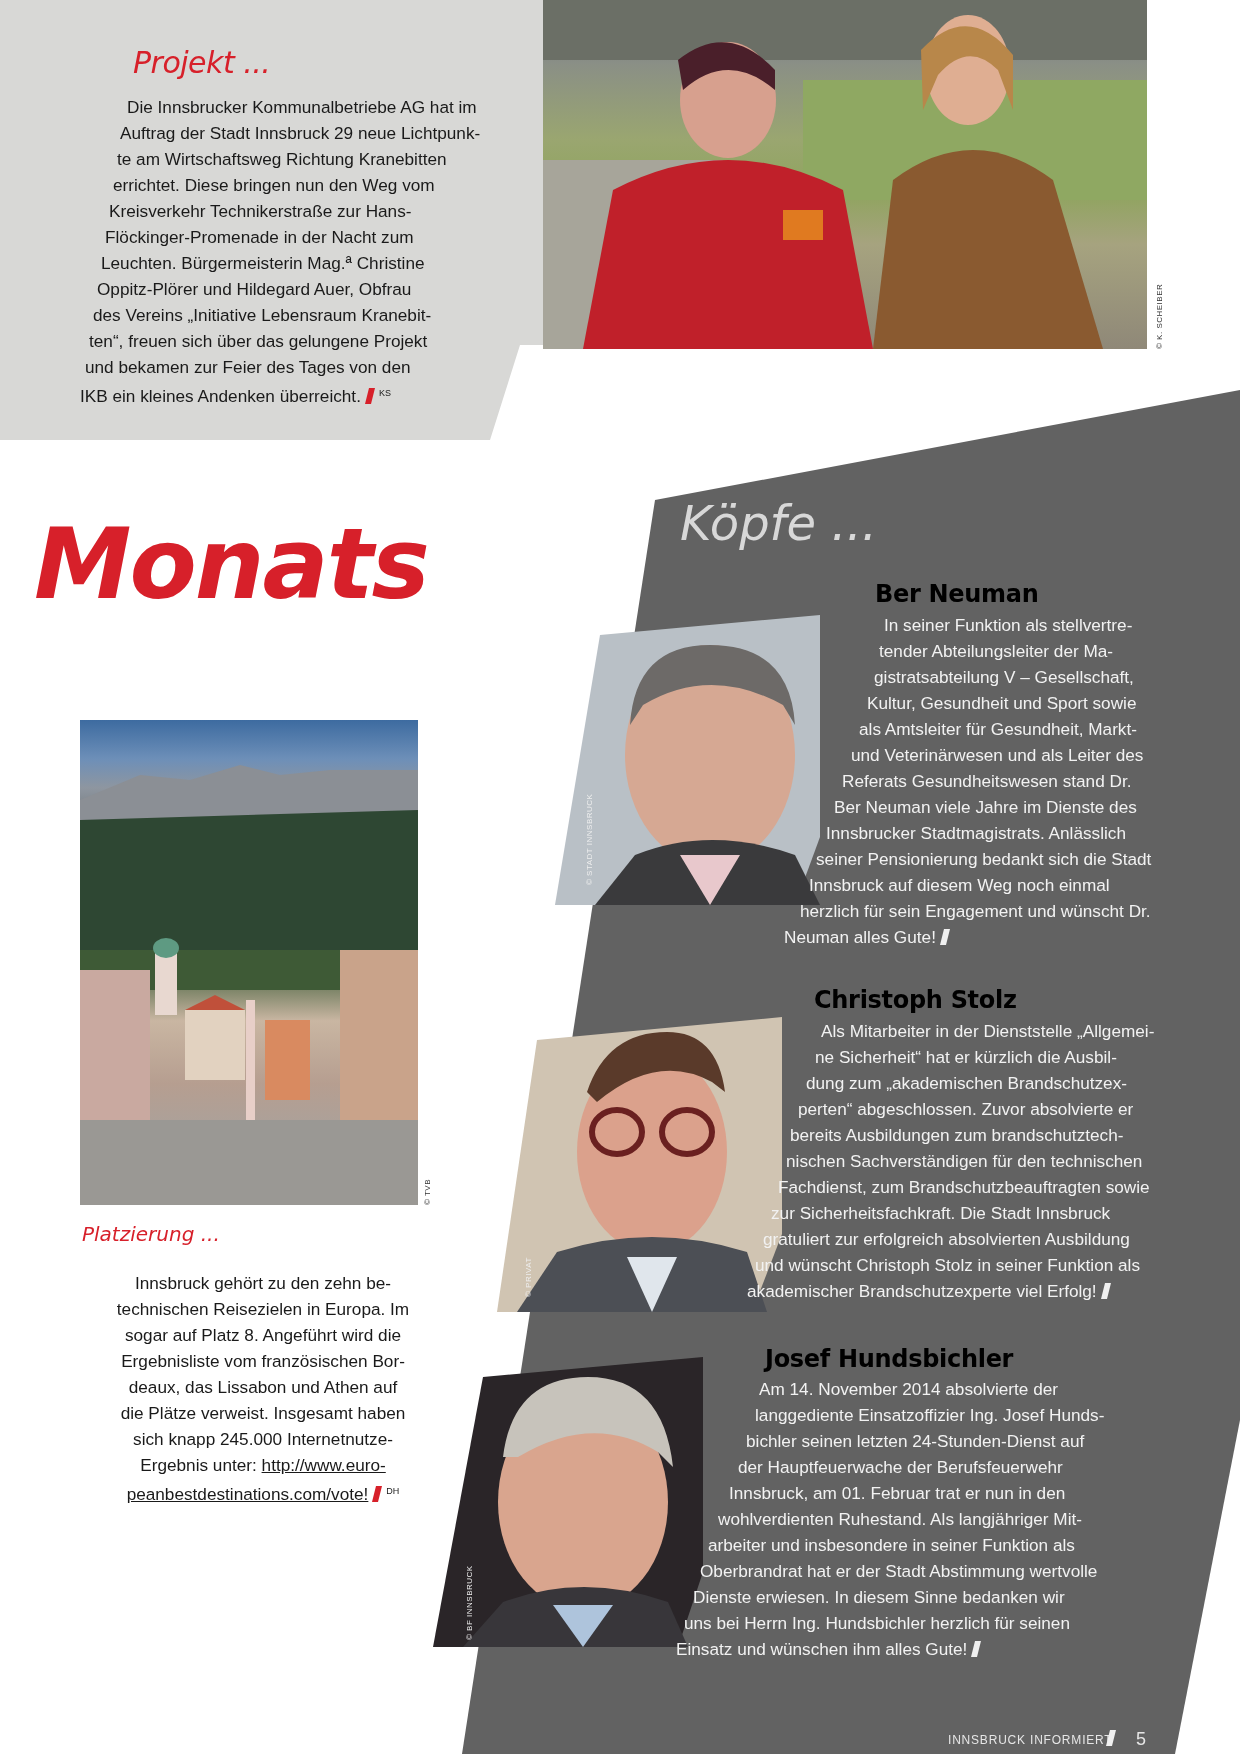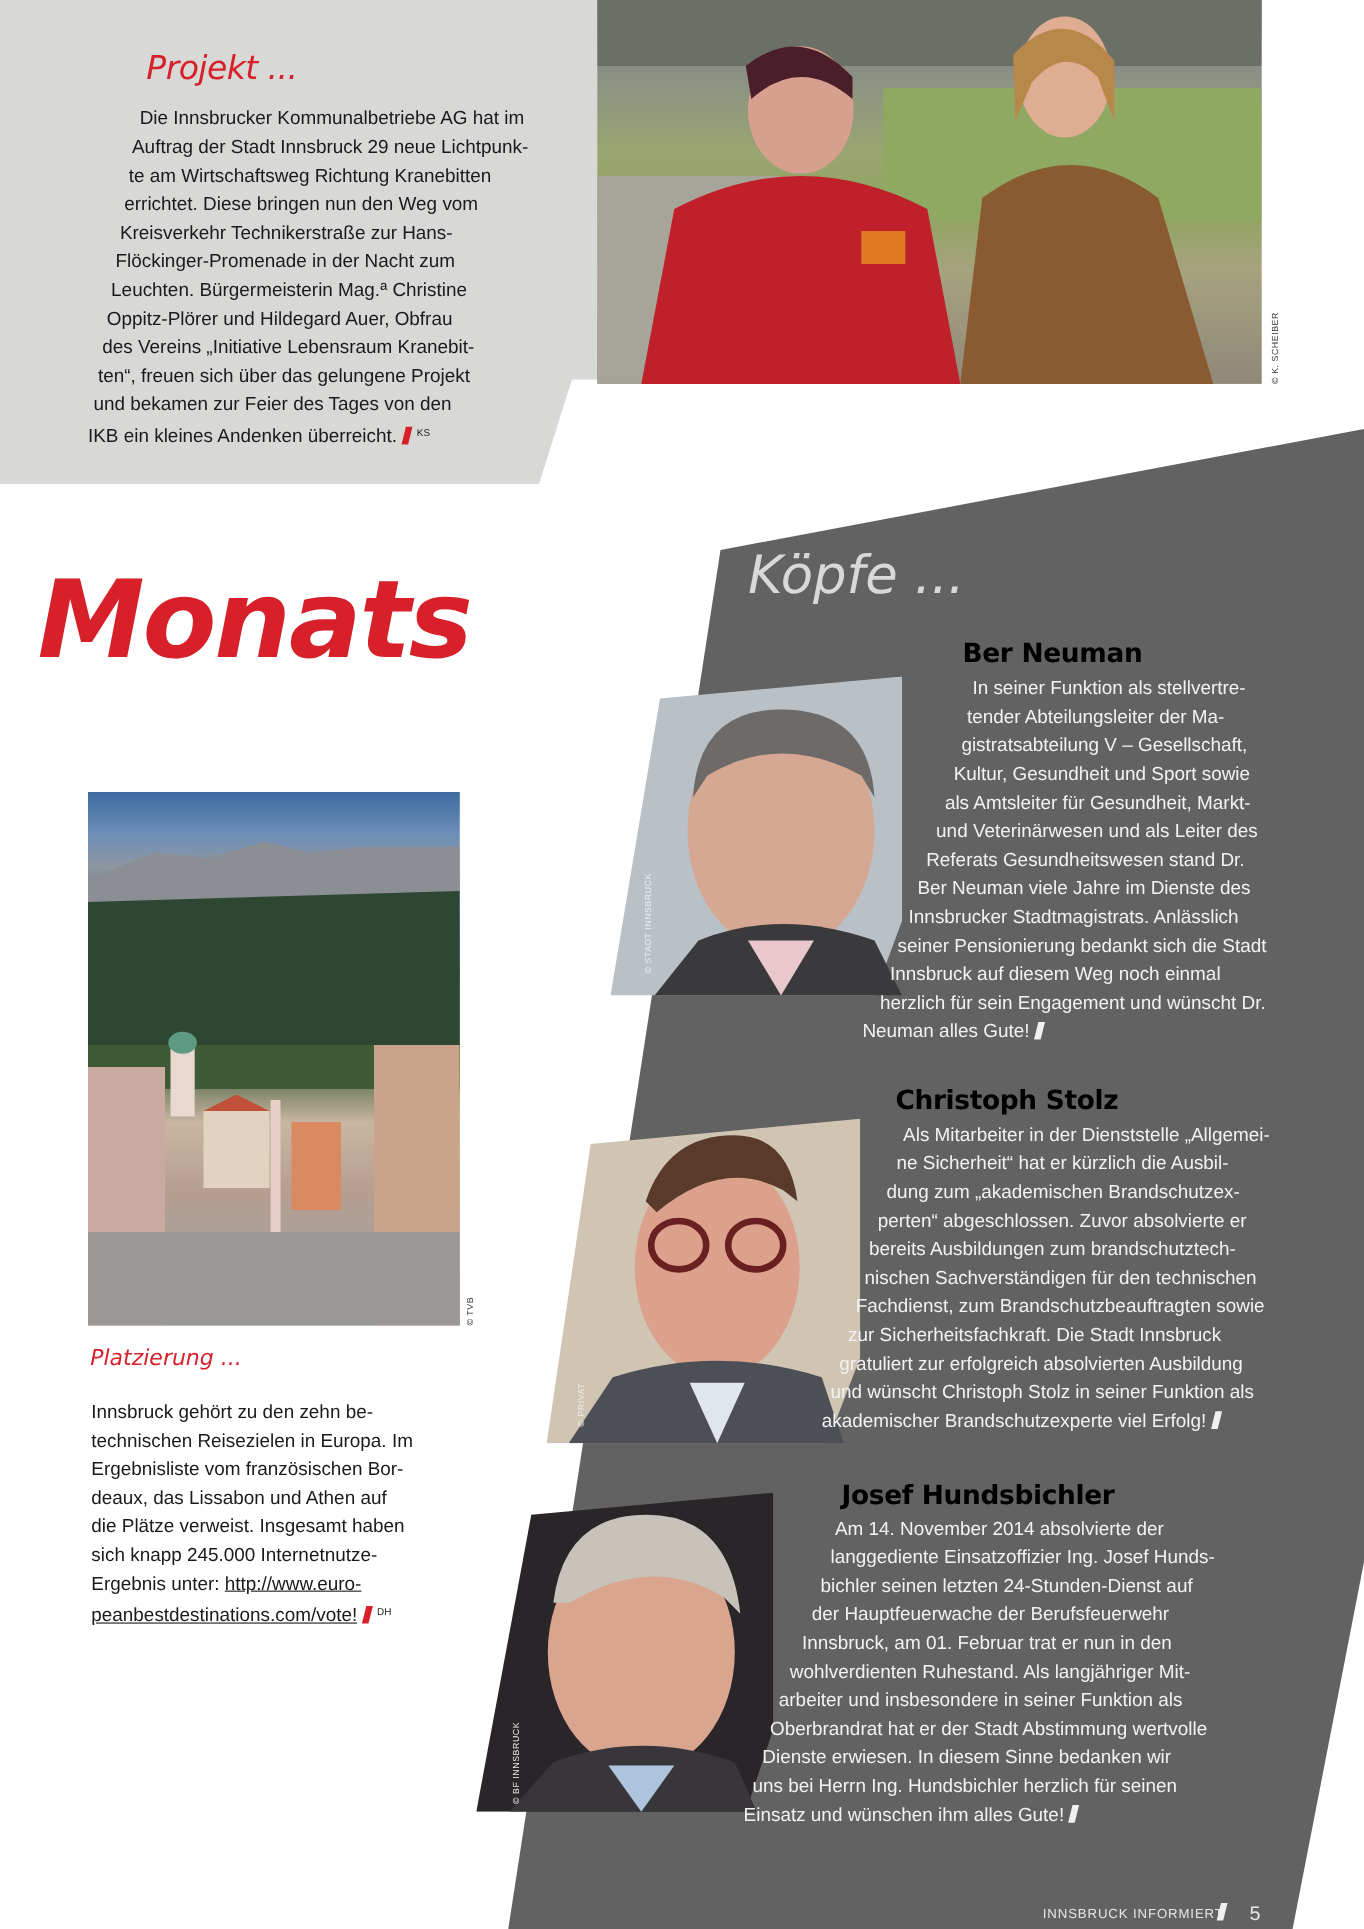--- a/index.html
+++ b/index.html
@@ -14,21 +14,21 @@
   .endmark{display:inline-block;width:6px;height:16px;background:#d7202a;transform:skewX(-14deg);margin-left:6px;vertical-align:-2px;}
   .endmark.white{background:#f0f0f0;}
   .initials{font-size:9px;vertical-align:6px;margin-left:6px;}
   
   .photo{overflow:hidden;}
   #photo-top{left:543px;top:0;width:604px;height:349px;background:linear-gradient(180deg,#5e6a76 0%,#8a8f86 18%,#9aa670 40%,#8fa45e 55%,#a6a37f 70%,#8f8878 100%);}
   .credit{font-size:8px;color:#333;letter-spacing:0.5px;white-space:nowrap;transform-origin:left top;transform:rotate(-90deg);}
   #monats{left:34px;top:515px;font-size:98px;font-family:"DejaVu Sans",sans-serif;font-style:italic;font-weight:bold;color:#d7202a;letter-spacing:-2px;line-height:1;}
   #photo-city{left:80px;top:720px;width:338px;height:485px;background:linear-gradient(180deg,#3d6ba0 0%,#6d8fb8 8%,#8e96a0 14%,#6e7476 22%,#2f4a3a 34%,#3b5a36 50%,#c9b6a2 62%,#b69e90 75%,#a7a29e 88%,#8d8b88 100%);}
   #platz-title{left:82px;top:1222px;font-size:20px;}
-  #platz-text{left:83px;top:1270px;width:360px;}
+  #platz-text{left:83px;top:1270px;width:360px;text-align:center;}
   .link{text-decoration:underline;}
   
   #koepfe-title{left:680px;top:495px;font-size:48px;color:#d8d8d8;}
   .person-name{font-family:"DejaVu Sans",sans-serif;font-weight:bold;font-size:24px;color:#000000;white-space:nowrap;letter-spacing:-0.3px;}
   .ptext{font-family:"Liberation Sans",sans-serif;font-size:17.2px;line-height:26px;color:#f2f2f2;}
   .ptext .line{white-space:nowrap;}
   .portrait{overflow:hidden;}
   #footer-text{left:948px;top:1733px;font-size:12px;color:#e6e6e6;letter-spacing:0.8px;white-space:nowrap;}
   #footer-mark{left:1108px;top:1730px;}
   #page-number{left:1136px;top:1729px;font-size:18px;color:#e6e6e6;}
@@ -95,20 +95,21 @@
     <rect x="166" y="280" width="9" height="150" fill="#e8cfc8"></rect>
     <rect x="0" y="400" width="338" height="85" fill="#9a9894"></rect>
   </svg>
 </div>
 <div class="abs credit" style="left:423px;top:1205px;">© TVB</div>
 
 <div class="abs red section-title" id="platz-title">Platzierung ...</div>
 <div class="abs body-text" id="platz-text">
   <span class="line">Innsbruck gehört zu den zehn be-</span>
   <span class="line">technischen Reisezielen in Europa. Im</span>
+  <span class="line">sogar auf Platz 8. Angeführt wird die</span>
   <span class="line">Ergebnisliste vom französischen Bor-</span>
   <span class="line">deaux, das Lissabon und Athen auf</span>
   <span class="line">die Plätze verweist. Insgesamt haben</span>
   <span class="line">sich knapp 245.000 Internetnutze-</span>
   <span class="line"><span>Ergebnis unter: </span><span class="link">http://www.euro-</span></span>
   <span class="line"><span class="link">peanbestdestinations.com/vote!</span><span class="endmark"></span><span class="initials">DH</span></span>
 </div>
 
 <div class="abs section-title" id="koepfe-title">Köpfe ...</div>
 

